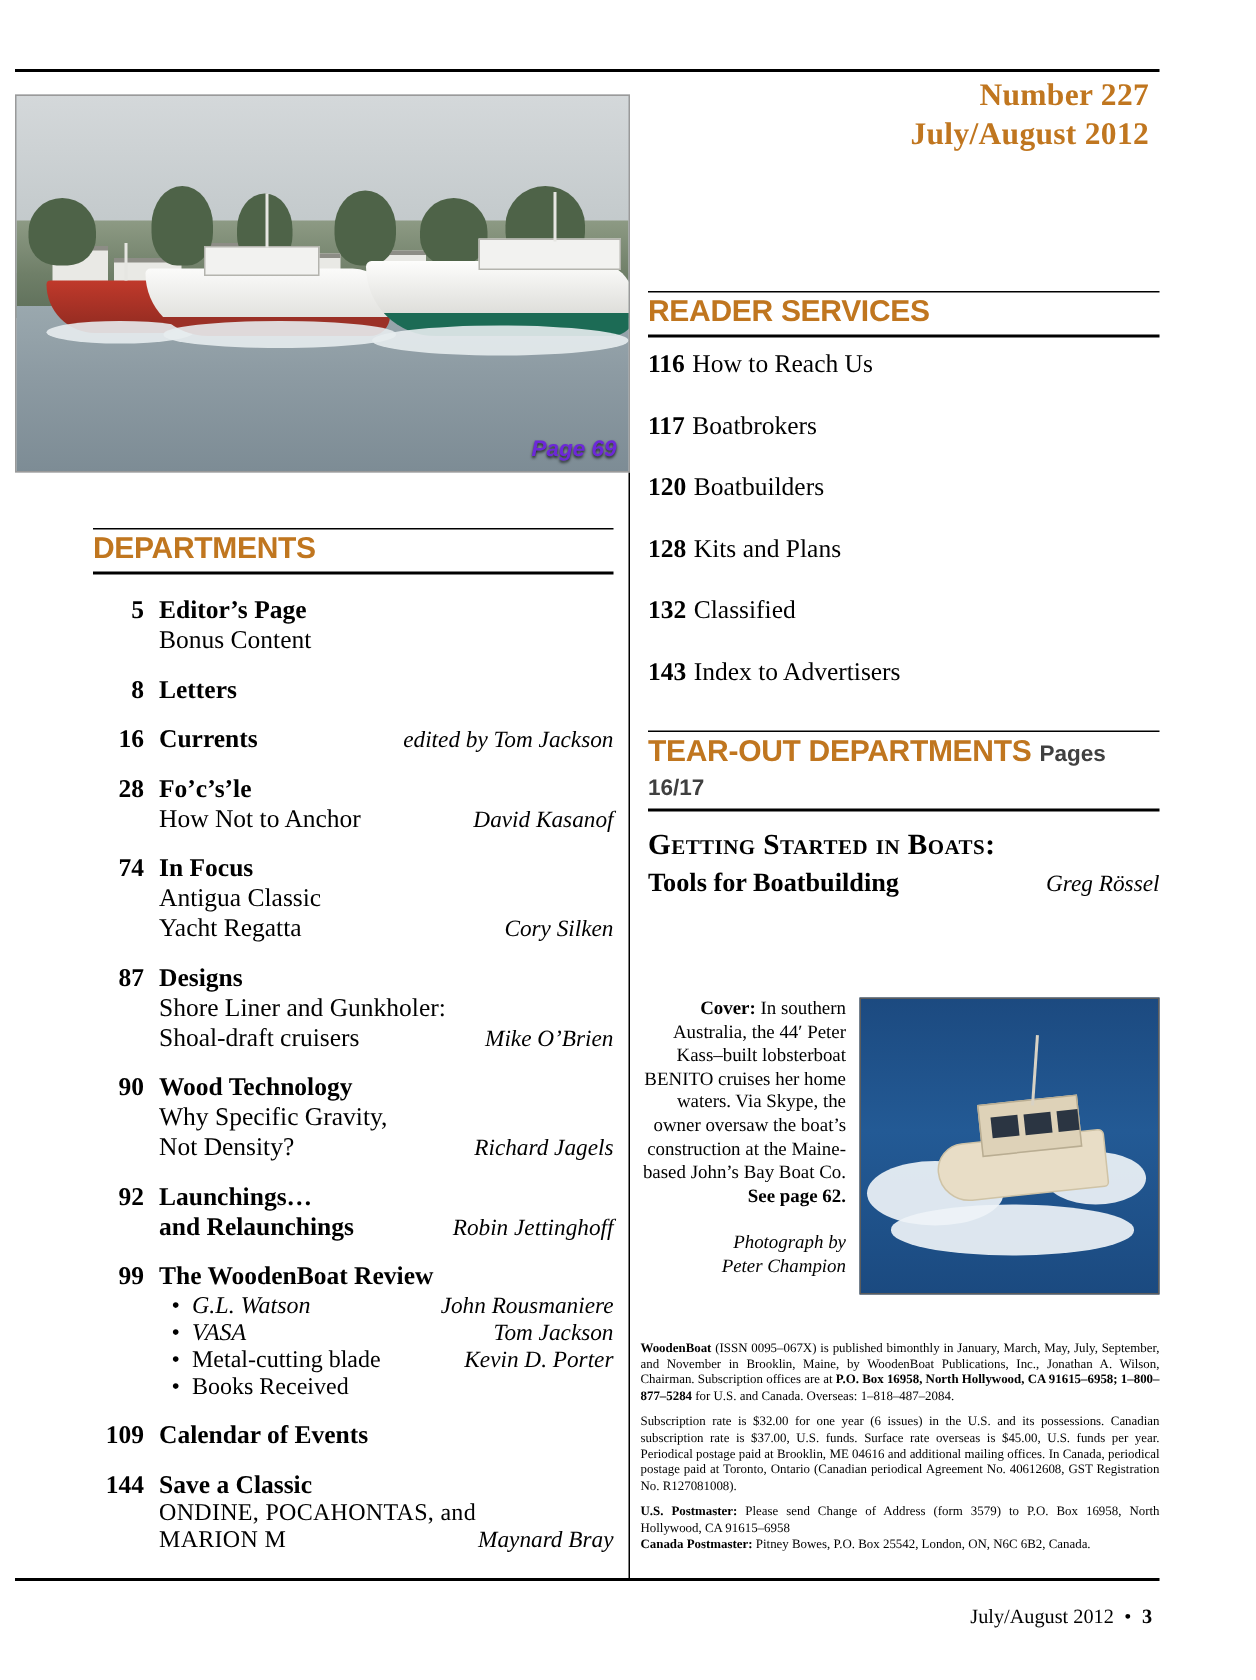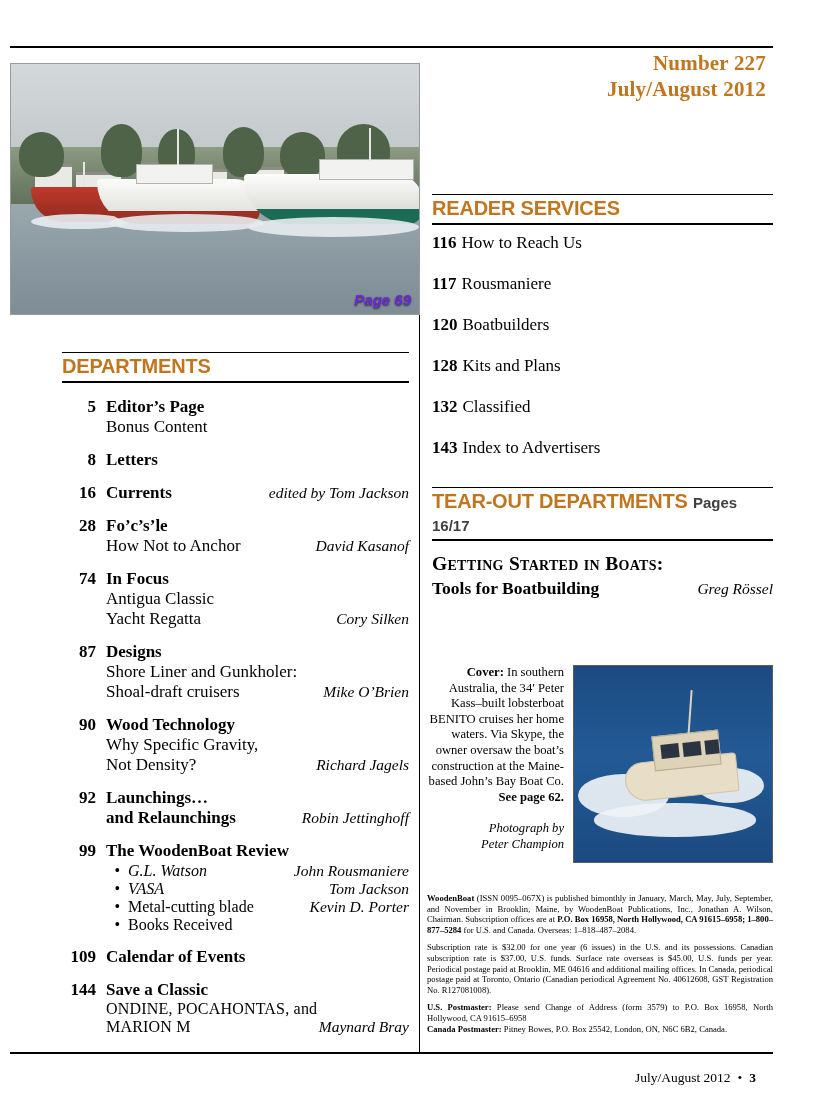--- a/index.html
+++ b/index.html
@@ -280,21 +280,21 @@
     font-size: 8.6px;
     line-height: 10.6px;
     text-align: justify;
   }
   .legal p { margin: 0 0 7px 0; }
   .legal b { font-weight: bold; }
 
   
   .footer {
     position: absolute;
-    right: 74px; top: 1070px;
+    right: 62px; top: 1070px;
     font-size: 13.5px;
   }
   .footer .dot { margin: 0 7px; }
   .footer .num { font-weight: bold; }
 </style>
 </head>
 <body>
 
 <div class="page">
 
@@ -507,21 +507,21 @@
     </div>
   </div>
 
   <div class="col-right">
     <div class="sec-head">READER SERVICES</div>
     <div class="rs-list">
       <div class="rs-item">
         <span class="n">116</span><span>How to Reach Us</span>
       </div>
       <div class="rs-item">
-        <span class="n">117</span><span>Rousmaniere</span>
+        <span class="n">117</span><span>Boatbrokers</span>
       </div>
       <div class="rs-item">
         <span class="n">120</span><span>Boatbuilders</span>
       </div>
       <div class="rs-item">
         <span class="n">128</span><span>Kits and Plans</span>
       </div>
       <div class="rs-item">
         <span class="n">132</span><span>Classified</span>
       </div>
@@ -540,21 +540,21 @@
       <span class="sc">Getting Started in Boats:</span>
     </div>
     <div class="tear-sub-row">
       <div class="tear-sub">Tools for Boatbuilding</div>
       <div class="by">Greg Rössel</div>
     </div>
   </div>
 
   <div class="cover-block">
     <div class="cover-cap">
-      <span style="font-weight:bold;">Cover:</span><span> In southern Australia, the 34′ Peter Kass–built lobsterboat BENITO cruises her home waters. Via Skype, the owner oversaw the boat’s construction at the Maine-based John’s Bay Boat Co. </span><span style="font-weight:bold;">See page 62.</span>
+      <span style="font-weight:bold;">Cover:</span><span> In southern Australia, the 44′ Peter Kass–built lobsterboat BENITO cruises her home waters. Via Skype, the owner oversaw the boat’s construction at the Maine-based John’s Bay Boat Co. </span><span style="font-weight:bold;">See page 62.</span>
       <div class="cover-credit">
         <div>Photograph by</div>
         <div>Peter Champion</div>
       </div>
     </div>
     <div class="cover-photo">
       <div class="cp-sea"></div>
       <div class="cp-wake" style="left:2%;top:55%;width:46%;height:22%;"></div>
       <div class="cp-wake" style="left:10%;top:70%;width:82%;height:17%;"></div>
       <div class="cp-wake" style="left:62%;top:52%;width:34%;height:18%;"></div>

